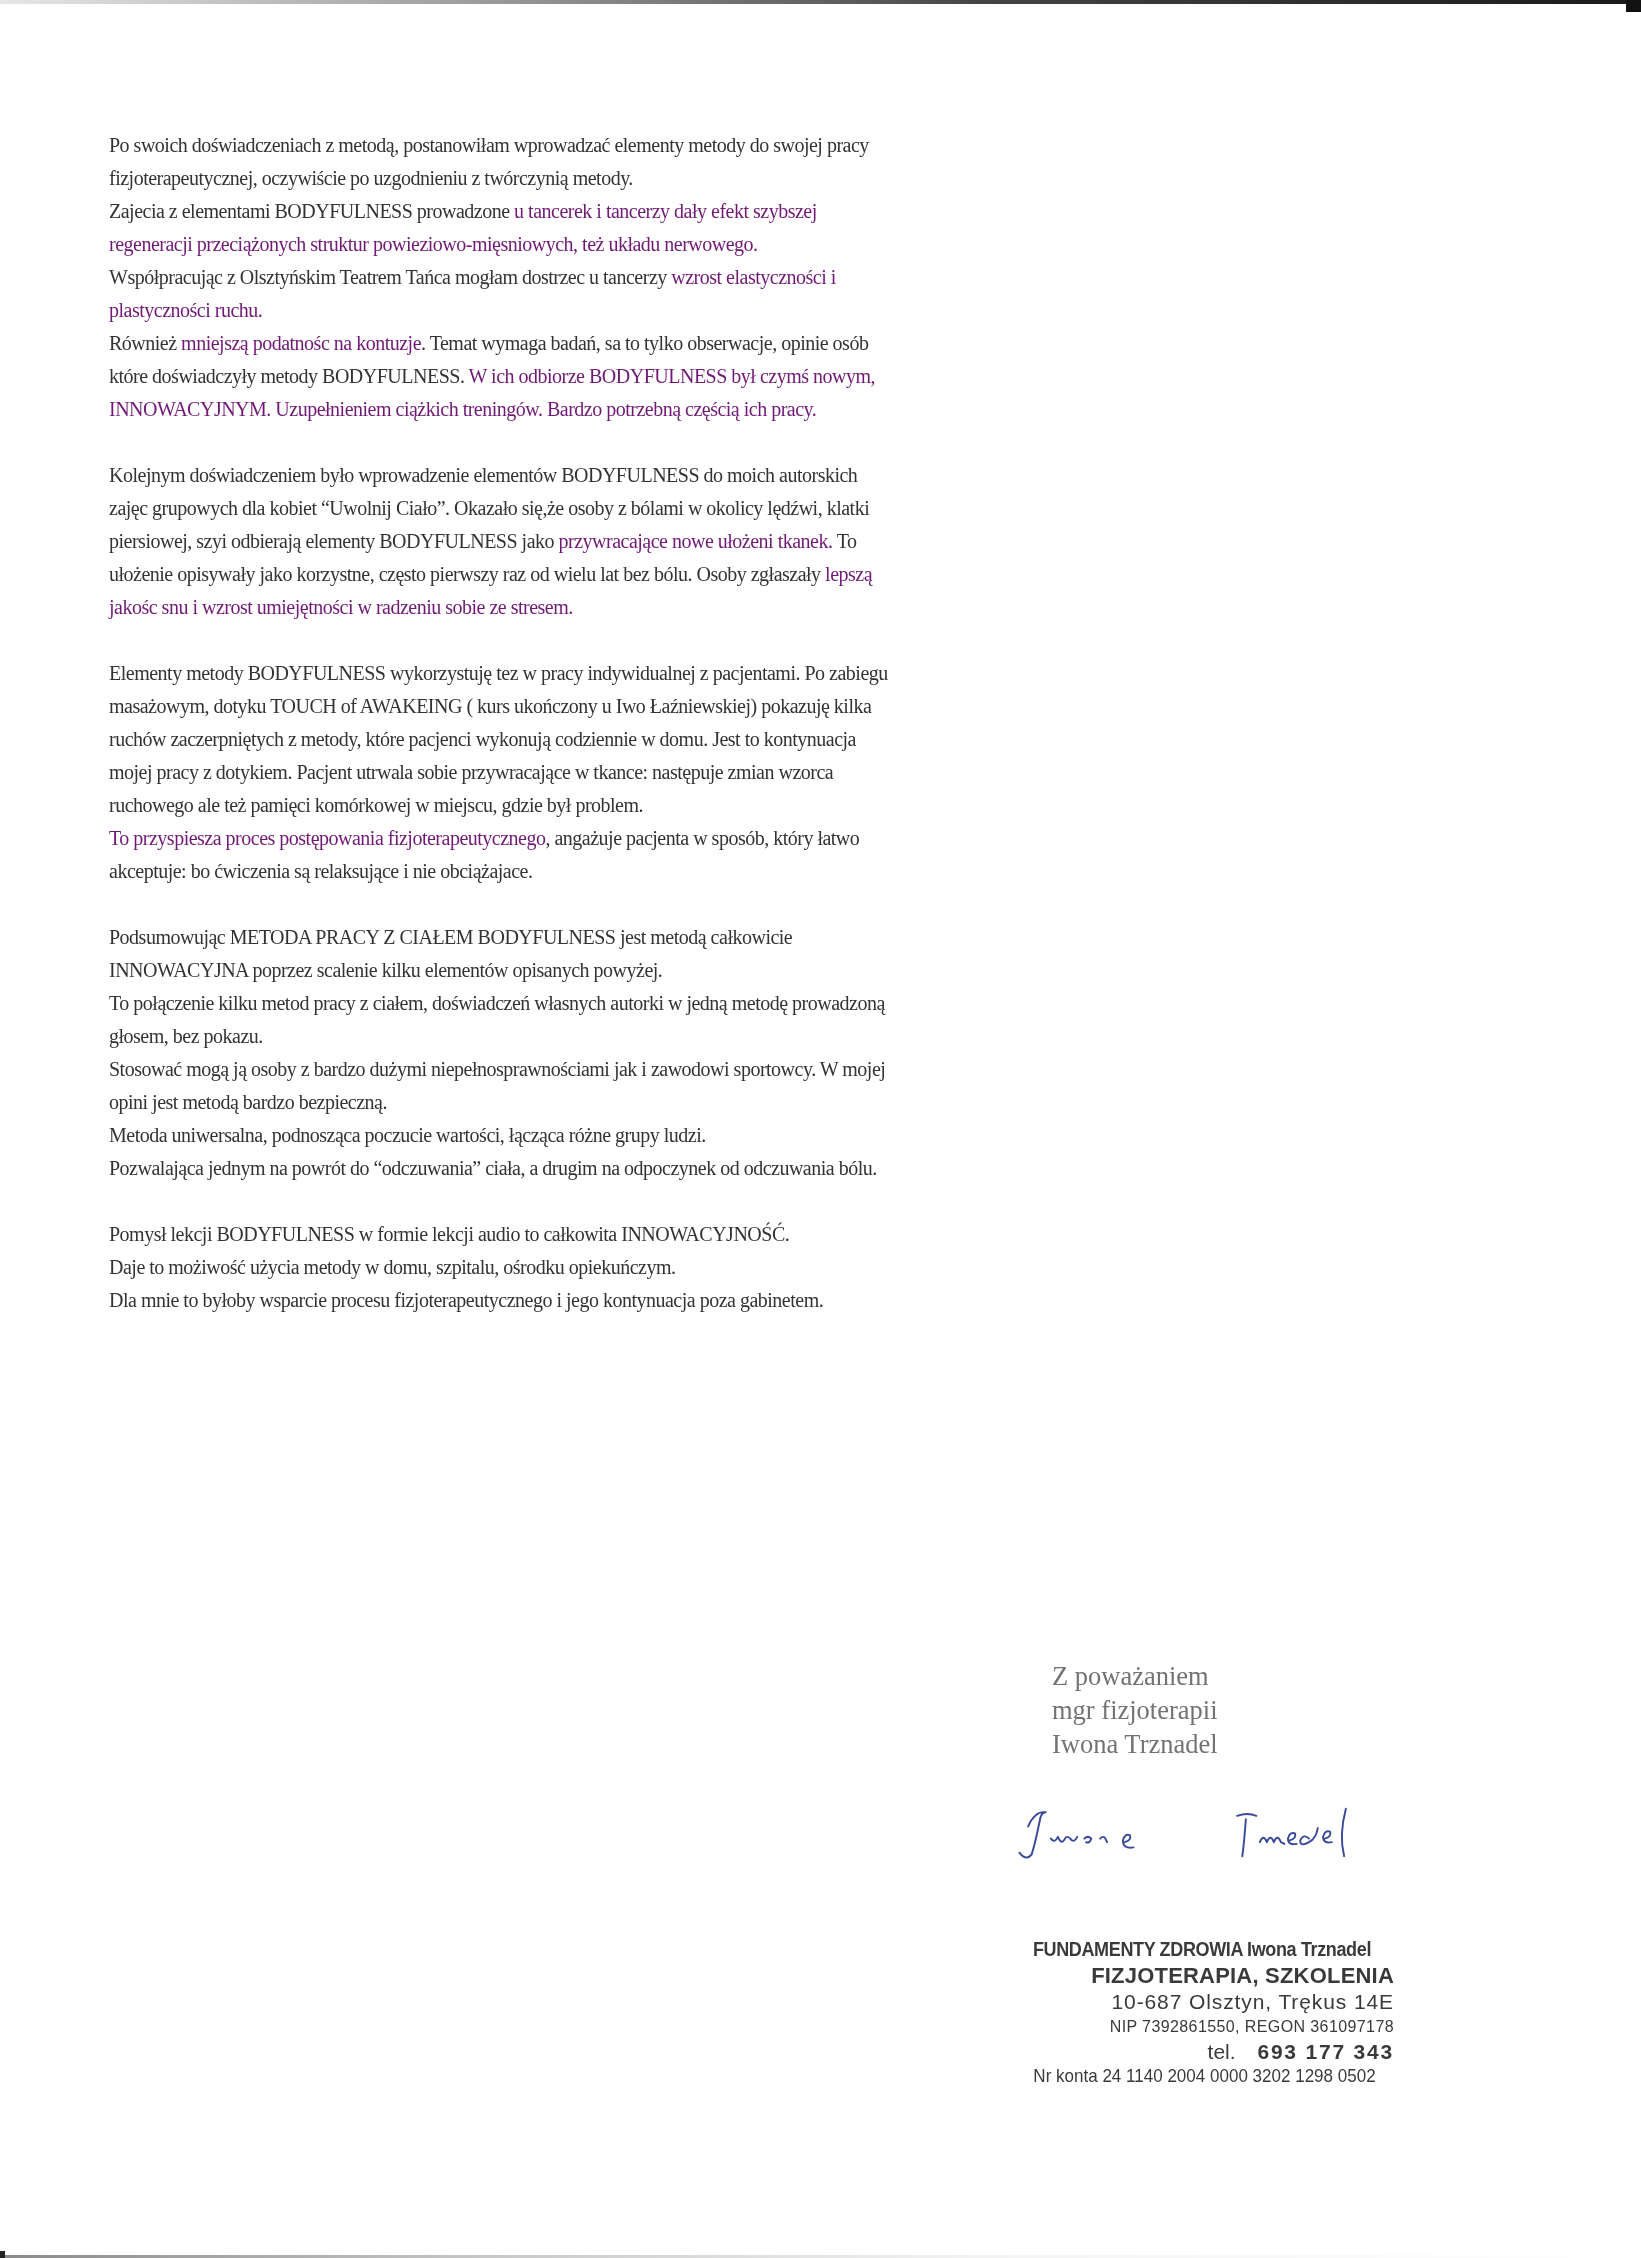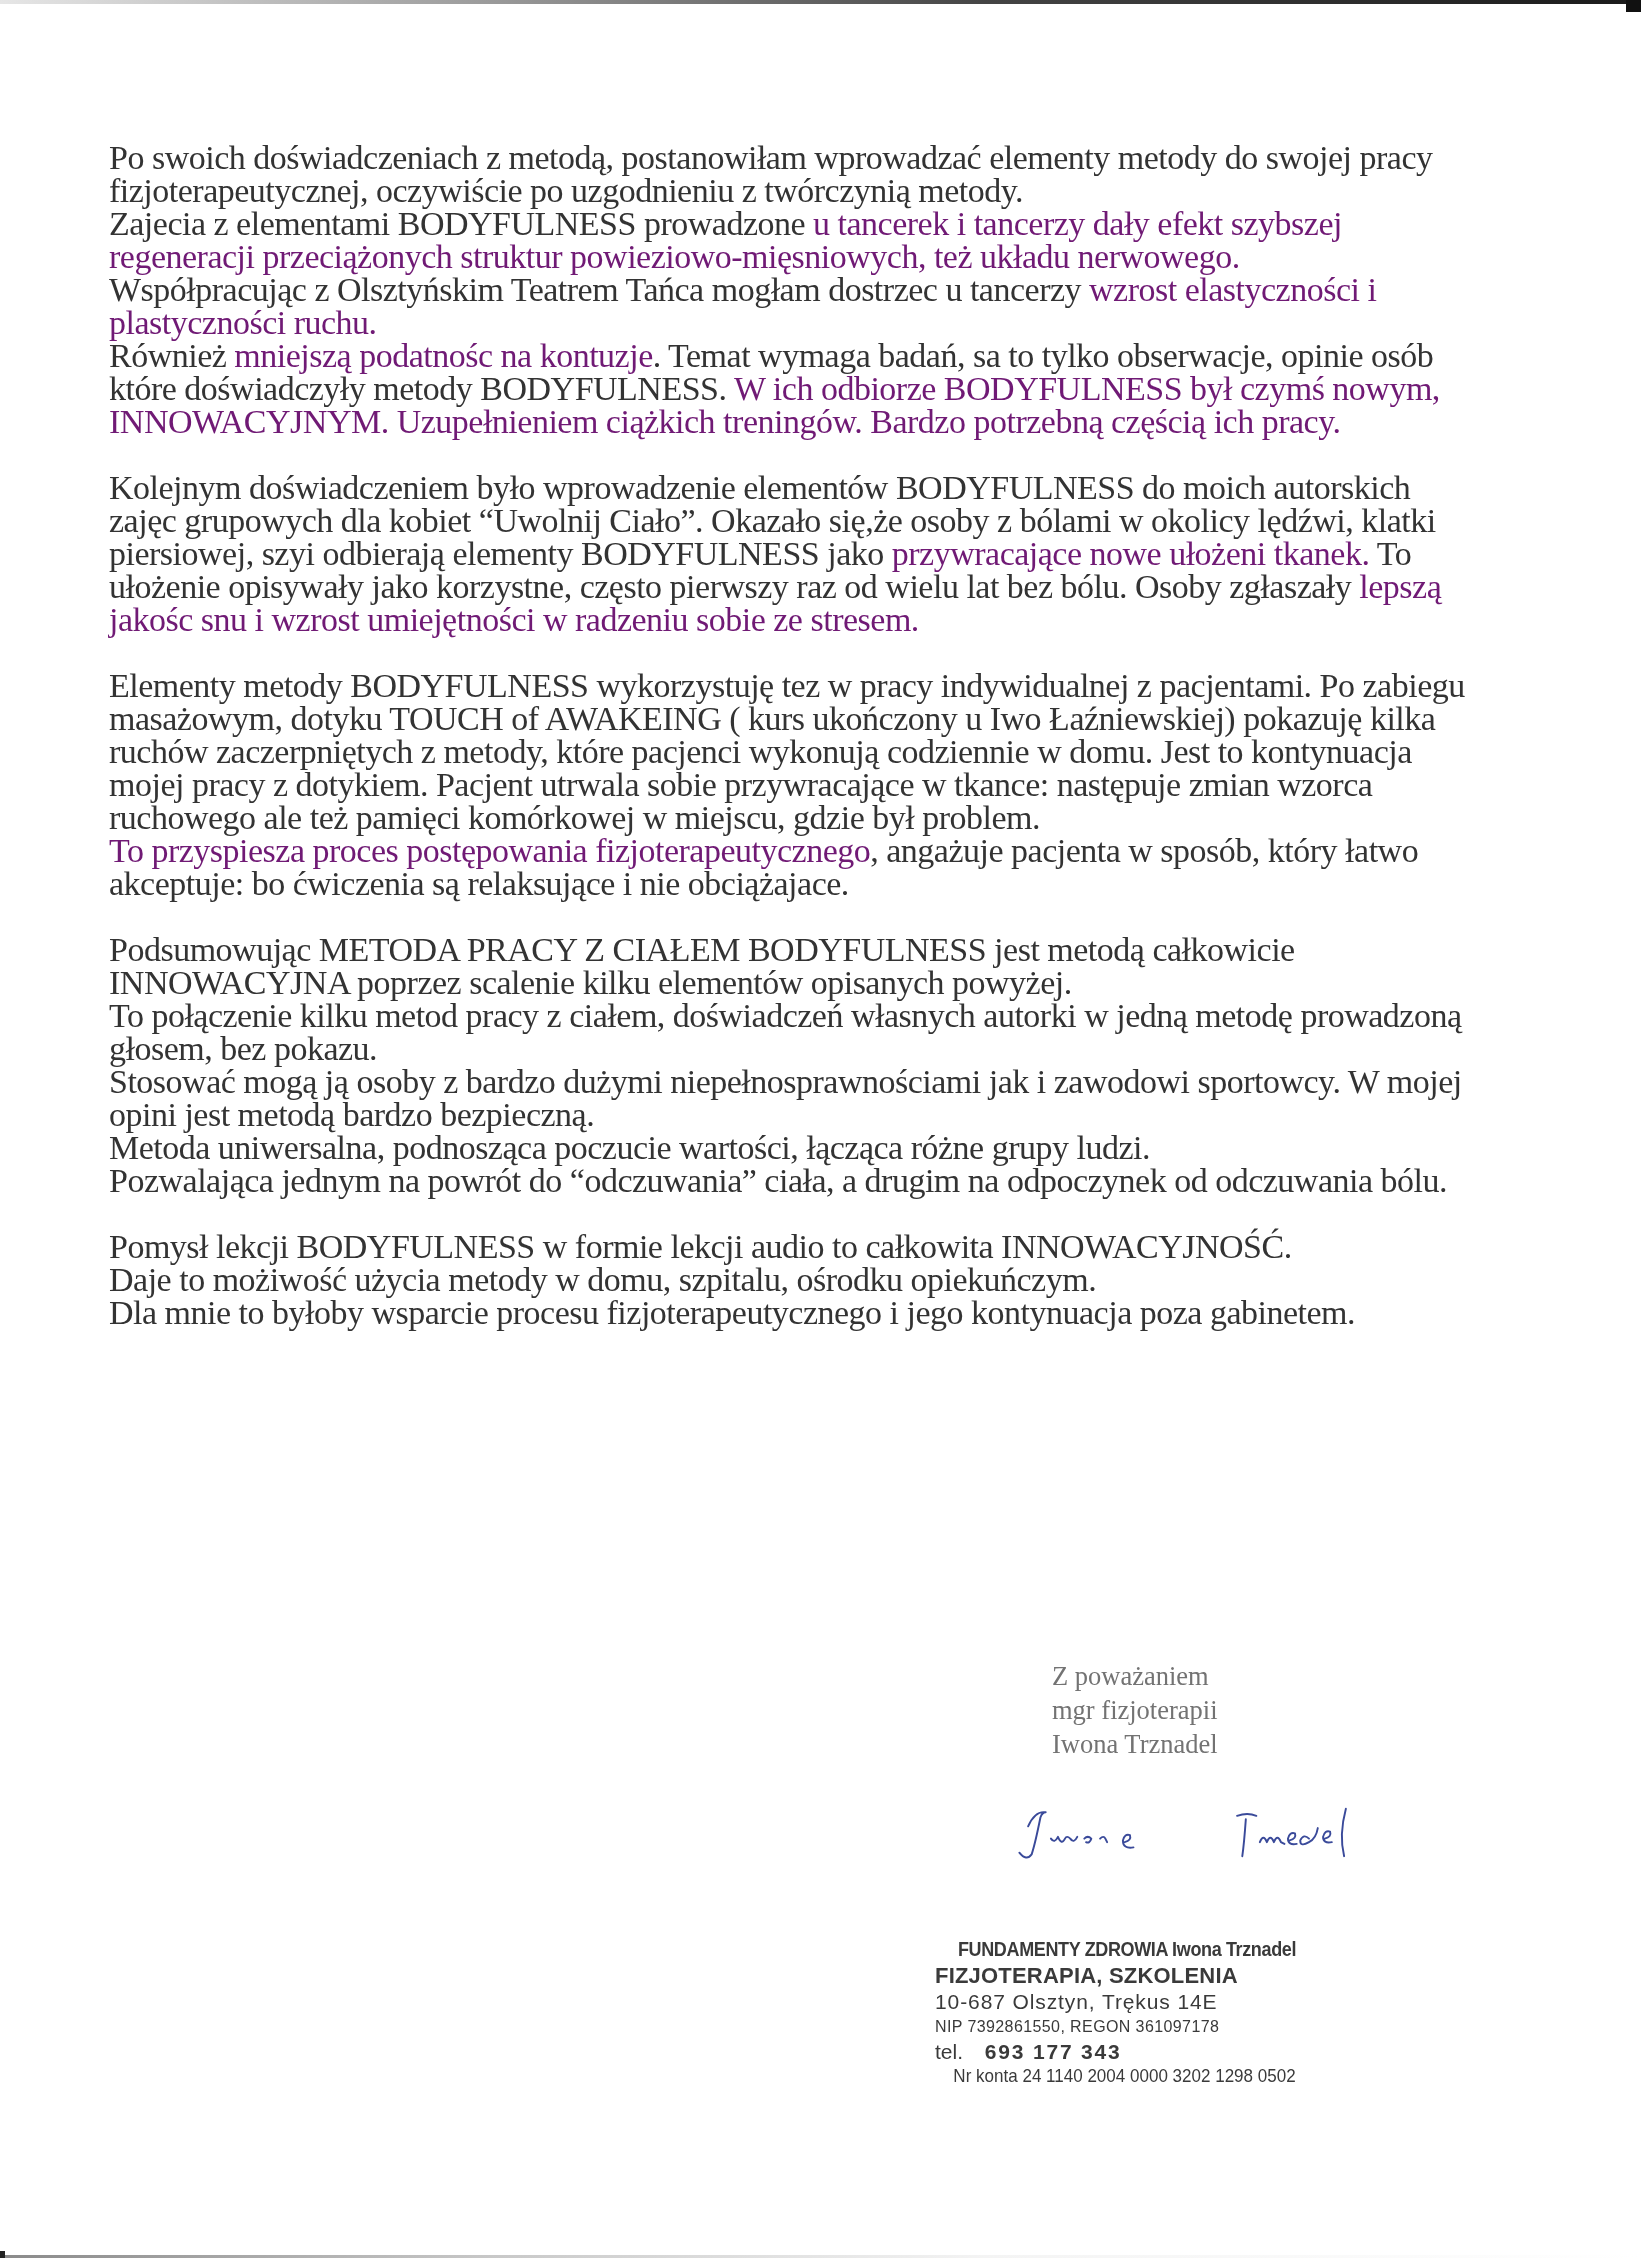--- a/index.html
+++ b/index.html
@@ -22,23 +22,23 @@
     .scan-bottom {
       position: absolute; left: 0; bottom: 0; width: 1642px; height: 2.6px;
       background: linear-gradient(to right, #8a8a8a 0%, #c8c8c8 30%, #f4f4f4 60%, #ffffff 100%);
     }
     .scan-bottom-corner {
       position: absolute; left: 0; bottom: 0; width: 5.3px; height: 7px; background: #222;
     }
     .letter-body {
       position: absolute;
       left: 109px;
-      top: 141px;
+      top: 129px;
       width: 1341px;
-      font-size: 34px;
+      font-size: 20px;
       line-height: 33px;
       letter-spacing: -0.5px;
     }
     .para { margin: 0 0 33px 0; }
     .line { display: block; white-space: nowrap; }
     .b { font-weight: normal; color: #701a75; }
 
     .closing {
       position: absolute;
       left: 1052px;
@@ -52,21 +52,21 @@
       left: 1015px;
       top: 1800px;
       width: 423px;
       height: 79px;
     }
     .stamp {
       position: absolute;
       left: 935px;
       top: 1936px;
       width: 459px;
-      text-align: left;
+      text-align: right;
       font-family: "Liberation Sans", "DejaVu Sans", sans-serif;
       color: #3a3a3a;
     }
     .stamp .s1 { font-size: 20px; line-height: 26.5px; font-weight: bold; letter-spacing: -0.4px; transform: scaleX(0.9); }
     .stamp .s2 { font-size: 22px; line-height: 26.5px; font-weight: bold; letter-spacing: 0.2px; }
     .stamp .s3 { font-size: 21px; line-height: 25px; letter-spacing: 0.9px; }
     .stamp .s4 { font-size: 16px; line-height: 25px; letter-spacing: 0.4px; }
     .stamp .s5 { font-size: 21px; line-height: 25px; }
     .stamp .s5 .num { font-weight: bold; letter-spacing: 1.8px; margin-left: 16px; }
     .stamp .s6 { font-size: 18.5px; line-height: 23px; transform: scaleX(0.92); }

